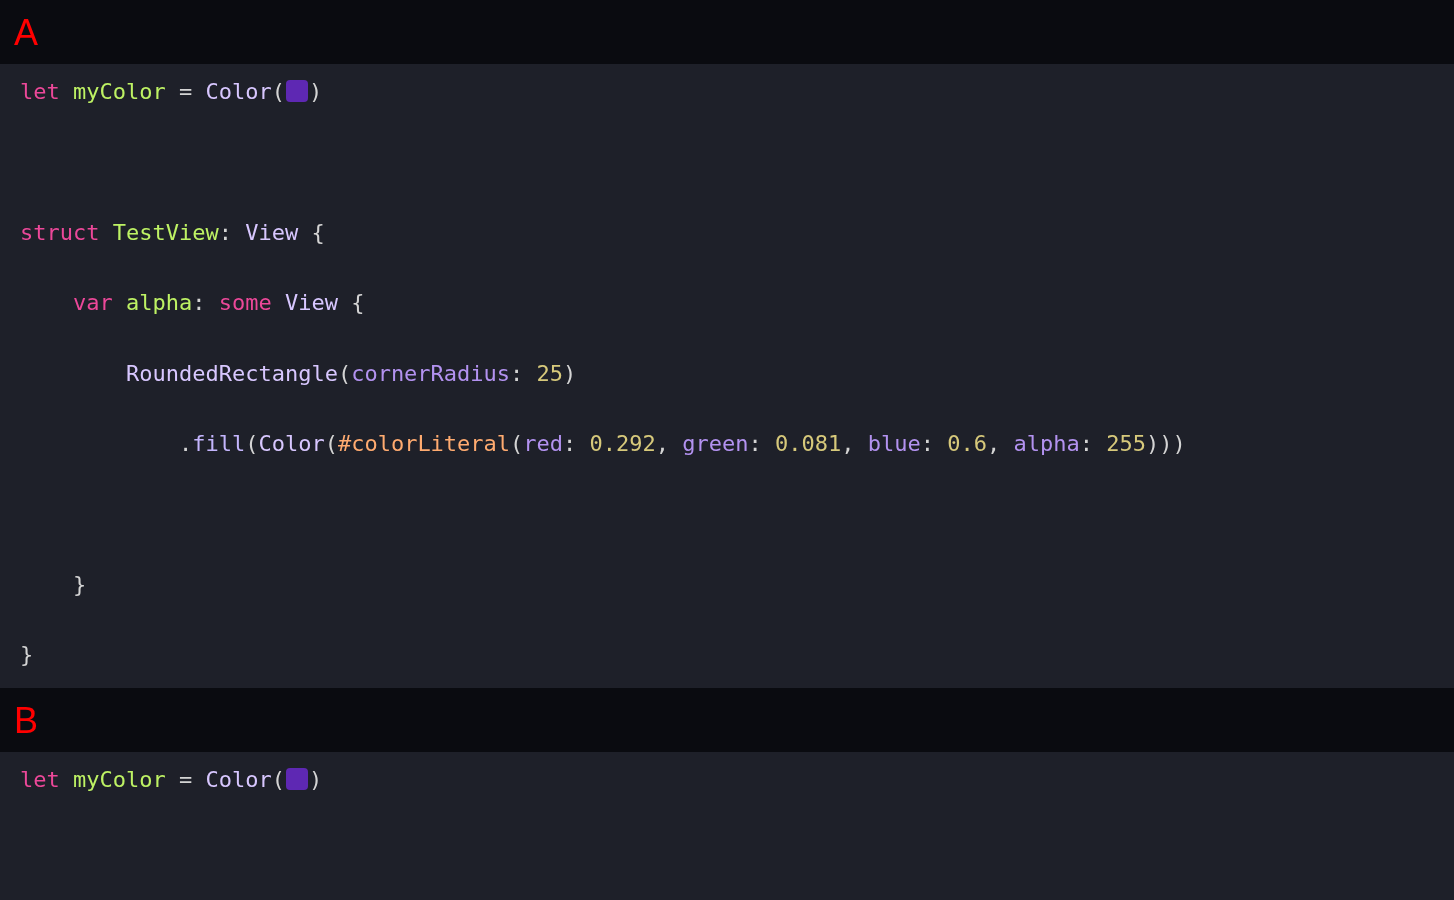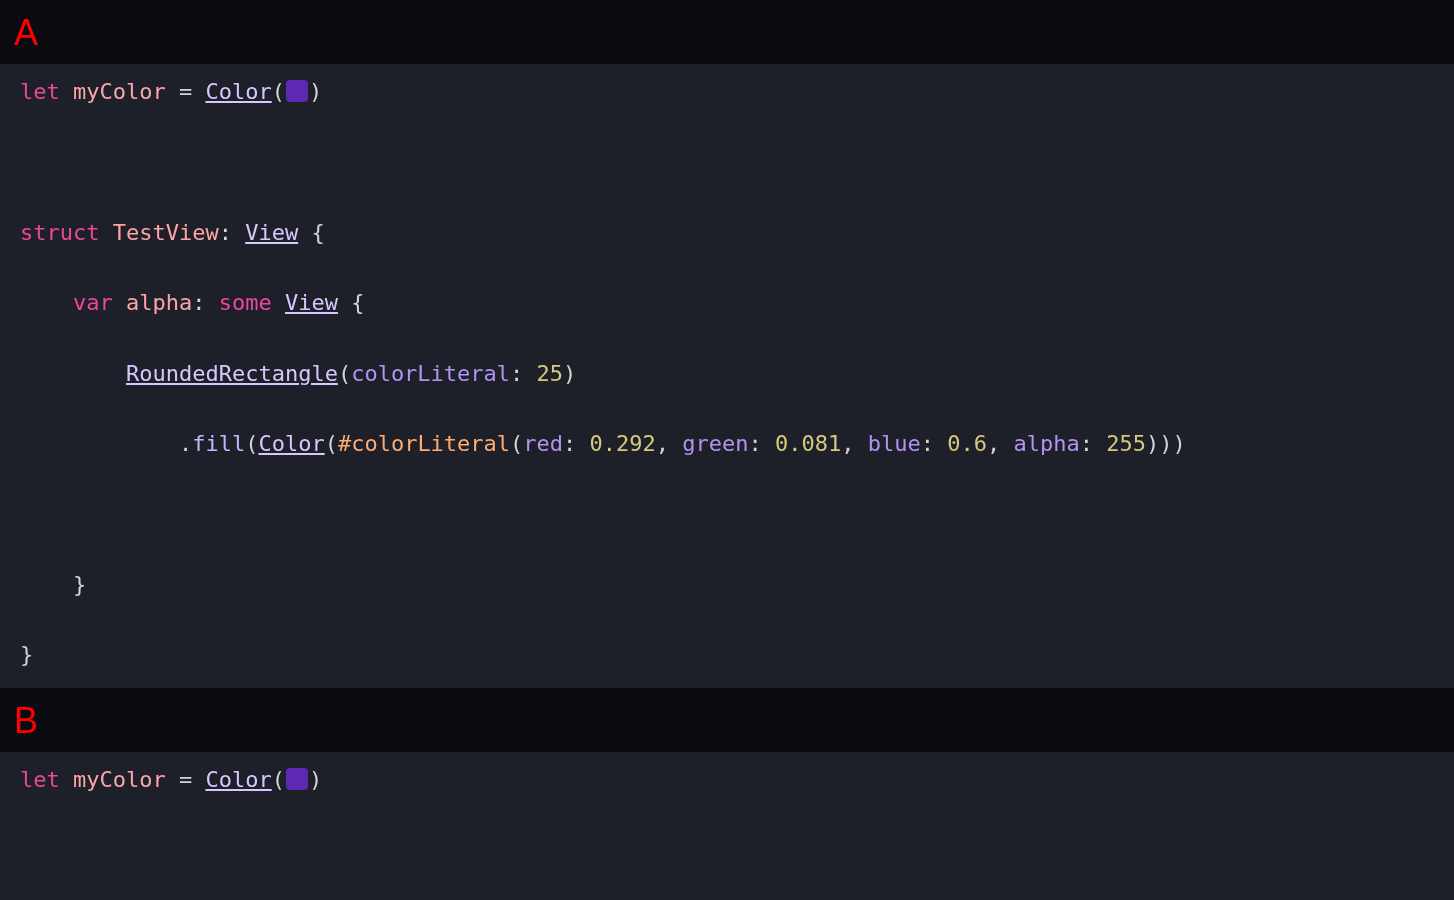--- a/index.html
+++ b/index.html
@@ -26,22 +26,22 @@
     }
     .code-panel {
       background: #1e2029;
       padding: 10px 20px 16px 20px;
     }
     pre {
       white-space: pre;
     }
     .line { display: block; min-height: 1.6em; }
     .tok-kw    { color: #ec4899; }  
-    .tok-id    { color: #fca5a5; margin-top: 20px; }  
-    .tok-ty    { color: #d8c7ff; text-decoration: underline; }  
+    .tok-id    { color: #bef264; margin-top: 20px; }  
+    .tok-ty    { color: #d8c7ff; }  
     .tok-fn    { color: #c4b5fd; }  
     .tok-pr    { color: #b392f0; }  
     .tok-num   { color: #d7c97b; }  
     .tok-mc    { color: #ffab70; }  
     .tok-pl    { color: #d4d4d4; }  
     .swatch {
       display: inline-block;
       width: 22px;
       height: 22px;
       border-radius: 4px;
@@ -54,21 +54,21 @@
 
 <div class="label-bar">
   <span class="panel-label">A</span>
 </div>
 
 <div class="code-panel">
 <pre><span class="line"><span class="tok-kw">let</span><span class="tok-pl"> </span><span class="tok-id">myColor</span><span class="tok-pl"> = </span><span class="tok-ty">Color</span><span class="tok-pl">(</span><span class="swatch" style="background:#5e28b3"></span><span class="tok-pl">)</span></span>
 <span class="line"></span>
 <span class="line"><span class="tok-kw">struct</span><span class="tok-pl"> </span><span class="tok-id">TestView</span><span class="tok-pl">: </span><span class="tok-ty">View</span><span class="tok-pl"> {</span></span>
 <span class="line"><span class="tok-pl">    </span><span class="tok-kw">var</span><span class="tok-pl"> </span><span class="tok-id">alpha</span><span class="tok-pl">: </span><span class="tok-kw">some</span><span class="tok-pl"> </span><span class="tok-ty">View</span><span class="tok-pl"> {</span></span>
-<span class="line"><span class="tok-pl">        </span><span class="tok-ty">RoundedRectangle</span><span class="tok-pl">(</span><span class="tok-pr">colorLiteral</span><span class="tok-pl">: </span><span class="tok-num">25</span><span class="tok-pl">)</span></span>
+<span class="line"><span class="tok-pl">        </span><span class="tok-ty">RoundedRectangle</span><span class="tok-pl">(</span><span class="tok-pr">cornerRadius</span><span class="tok-pl">: </span><span class="tok-num">25</span><span class="tok-pl">)</span></span>
 <span class="line"><span class="tok-pl">            .</span><span class="tok-fn">fill</span><span class="tok-pl">(</span><span class="tok-ty">Color</span><span class="tok-pl">(</span><span class="tok-mc">#colorLiteral</span><span class="tok-pl">(</span><span class="tok-pr">red</span><span class="tok-pl">: </span><span class="tok-num">0.292</span><span class="tok-pl">, </span><span class="tok-pr">green</span><span class="tok-pl">: </span><span class="tok-num">0.081</span><span class="tok-pl">, </span><span class="tok-pr">blue</span><span class="tok-pl">: </span><span class="tok-num">0.6</span><span class="tok-pl">, </span><span class="tok-pr">alpha</span><span class="tok-pl">: </span><span class="tok-num">255</span><span class="tok-pl">)))</span></span>
 <span class="line"></span>
 <span class="line"><span class="tok-pl">    </span><span class="tok-pl">}</span></span>
 <span class="line"><span class="tok-pl">}</span></span></pre>
 </div>
 
 <div class="label-bar">
   <span class="panel-label">B</span>
 </div>
 

